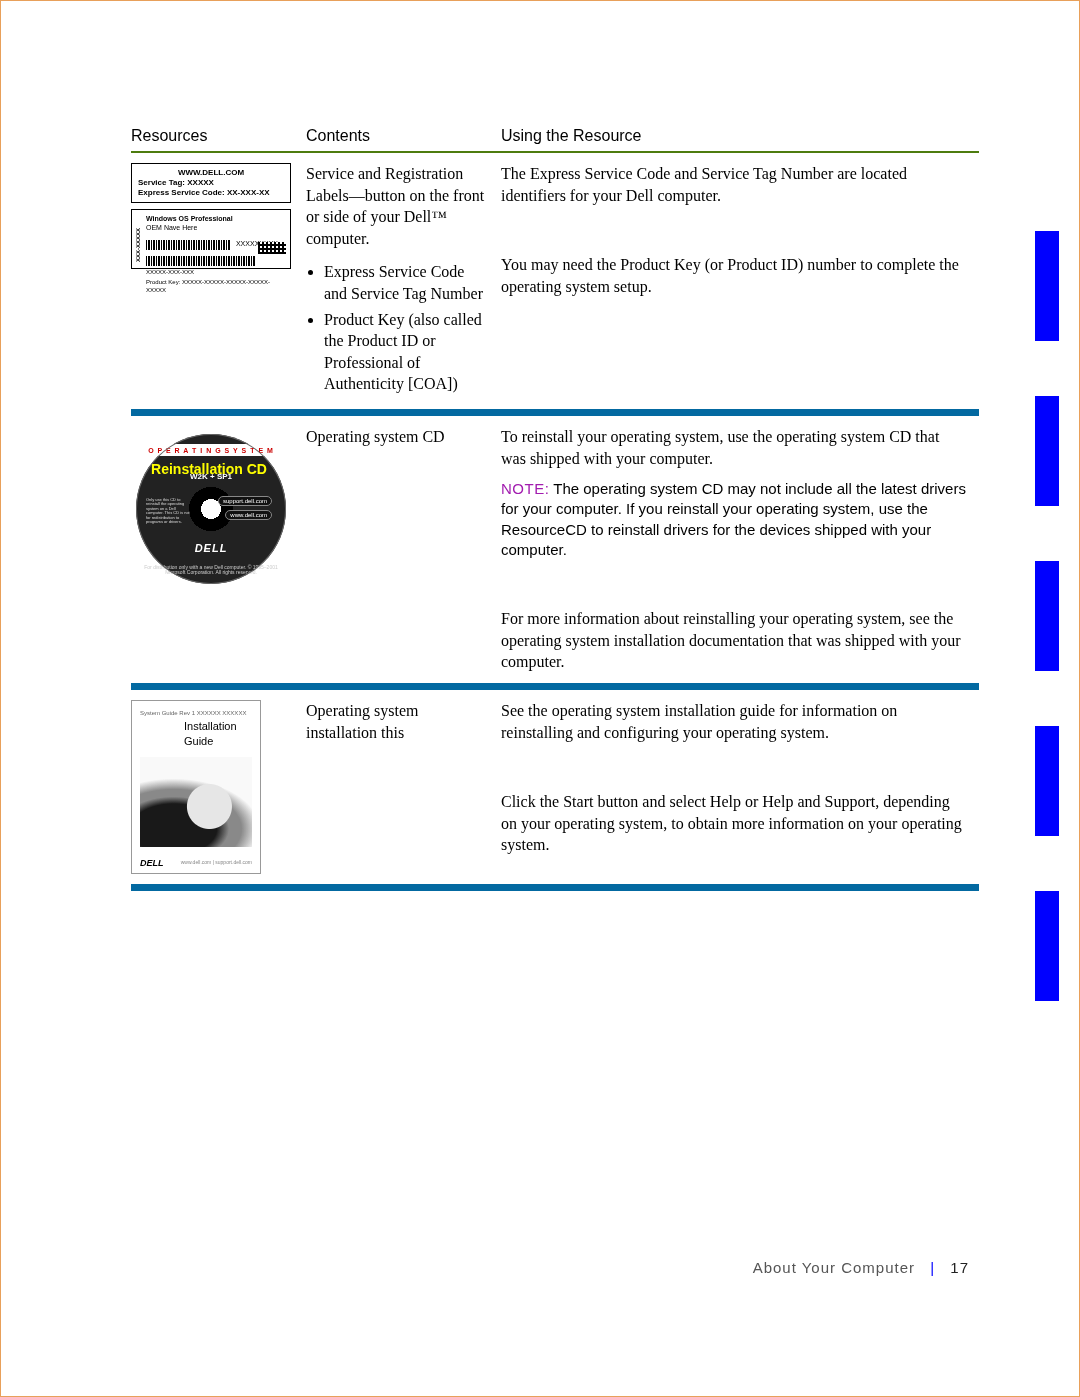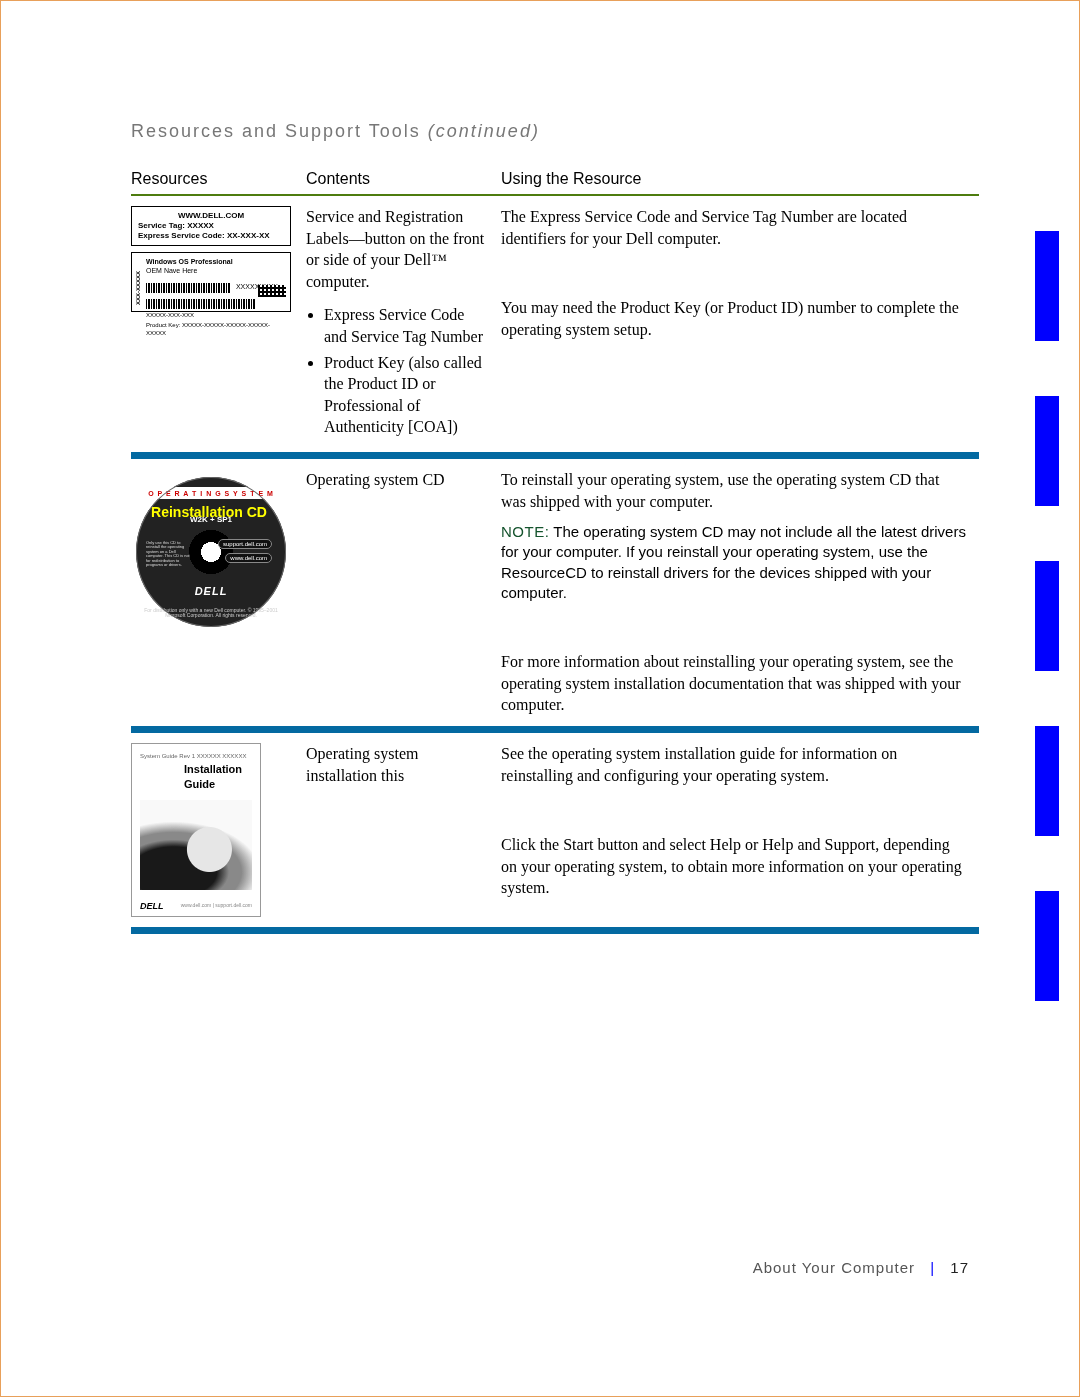--- a/index.html
+++ b/index.html
@@ -36,21 +36,21 @@
     font-size: 16px;
     line-height: 1.35;
   }
   table.resources tbody td.contents-cell { font-family: "Times New Roman", serif; }
   table.resources tbody td.using-cell p { margin-bottom: 10px; }
   table.resources tbody td.using-cell p:last-child { margin-bottom: 0; margin-top: 48px; }
 
   ul.bullets { list-style: disc; padding-left: 18px; margin-top: 12px; }
   ul.bullets li { margin-bottom: 4px; }
 
-  .note-label { color: #14532d; font-family: Arial, Helvetica, sans-serif; letter-spacing: 0.5px; }
+  .note-label { color: #a21caf; font-family: Arial, Helvetica, sans-serif; letter-spacing: 0.5px; }
   .note-body { font-family: Arial, Helvetica, sans-serif; font-size: 15px; }
 
   .footer { position: absolute; right: 90px; bottom: 100px; font-family: Arial, Helvetica, sans-serif; font-size: 15px; color: #555; letter-spacing: 1px; }
   .footer .sep { color: #0000ff; margin: 0 10px; }
   .footer .pn { color: #222; }
 
   
   .labels-graphic { width: 160px; }
   .label-box { border: 1px solid #000; font-family: Arial, Helvetica, sans-serif; margin-bottom: 6px; }
   .label-box.top { padding: 4px 6px; font-size: 9px; line-height: 1.25; }
@@ -80,21 +80,21 @@
   .cd .ver { position:absolute; top:38px; left:0; right:0; text-align:center; font-size:8px; color:#fff; font-weight:bold;}
   .cd .smalltxt { position:absolute; left:10px; top:64px; width:46px; font-size:4px; color:#ddd; line-height:1.1;}
   .cd .pill { position:absolute; right:14px; font-size:6px; background:#111; border:1px solid #888; border-radius:7px; padding:0 4px; color:#fff;}
   .cd .pill.p1 { top:62px; }
   .cd .pill.p2 { top:76px; }
   .cd .dell { position:absolute; bottom:28px; left:0; right:0; text-align:center; font-size:11px; font-style:italic; font-weight:bold; letter-spacing:1px; color:#fff;}
   .cd .bot-txt { position:absolute; bottom:8px; left:0; right:0; text-align:center; font-size:5px; color:#ccc; line-height:1.1;}
 
   .guide-wrap { width:130px; border:1px solid #999; padding:8px 8px 4px; font-family:Arial,Helvetica,sans-serif; background:#fff; }
   .guide-wrap .gtop { font-size:6px; color:#666; }
-  .guide-wrap .gtitle { font-size:11px; font-weight:bold; margin:2px 0 8px;padding-left:44px; }
+  .guide-wrap .gtitle { font-size:11px; font-weight:normal; margin:2px 0 8px;padding-left:44px; }
   .guide-img { width:100%; height:90px; position:relative; background:
      radial-gradient(circle at 62% 55%, #ddd 0 22px, transparent 23px),
      radial-gradient(ellipse 110% 80% at 30% 80%, #222 0 35%, #888 45% 55%, #eee 70%);
      filter: grayscale(1) contrast(1.1);
   }
   .guide-dell { font-size:9px; font-style:italic; font-weight:bold; margin-top:10px; display:flex; justify-content:space-between; align-items:center;}
   .guide-dell .gline { font-size:5px; color:#888; font-style:normal; font-weight:normal;}
 </style>
 </head>
 <body>
@@ -103,24 +103,20 @@
   <div class="page-inner">
 
     <div class="side-tabs">
       <div class="tab"></div>
       <div class="tab"></div>
       <div class="tab"></div>
       <div class="tab"></div>
       <div class="tab"></div>
     </div>
 
-    <div class="section-title">
-      <span>Resources and Support Tools</span>
-      <span class="cont">(continued)</span>
-    </div>
 
     <table class="resources">
       <colgroup>
           <col class="c-res">
           <col class="c-con">
           <col class="c-use">
         </colgroup>
       <thead>
         <tr>
           <th>Resources</th>

